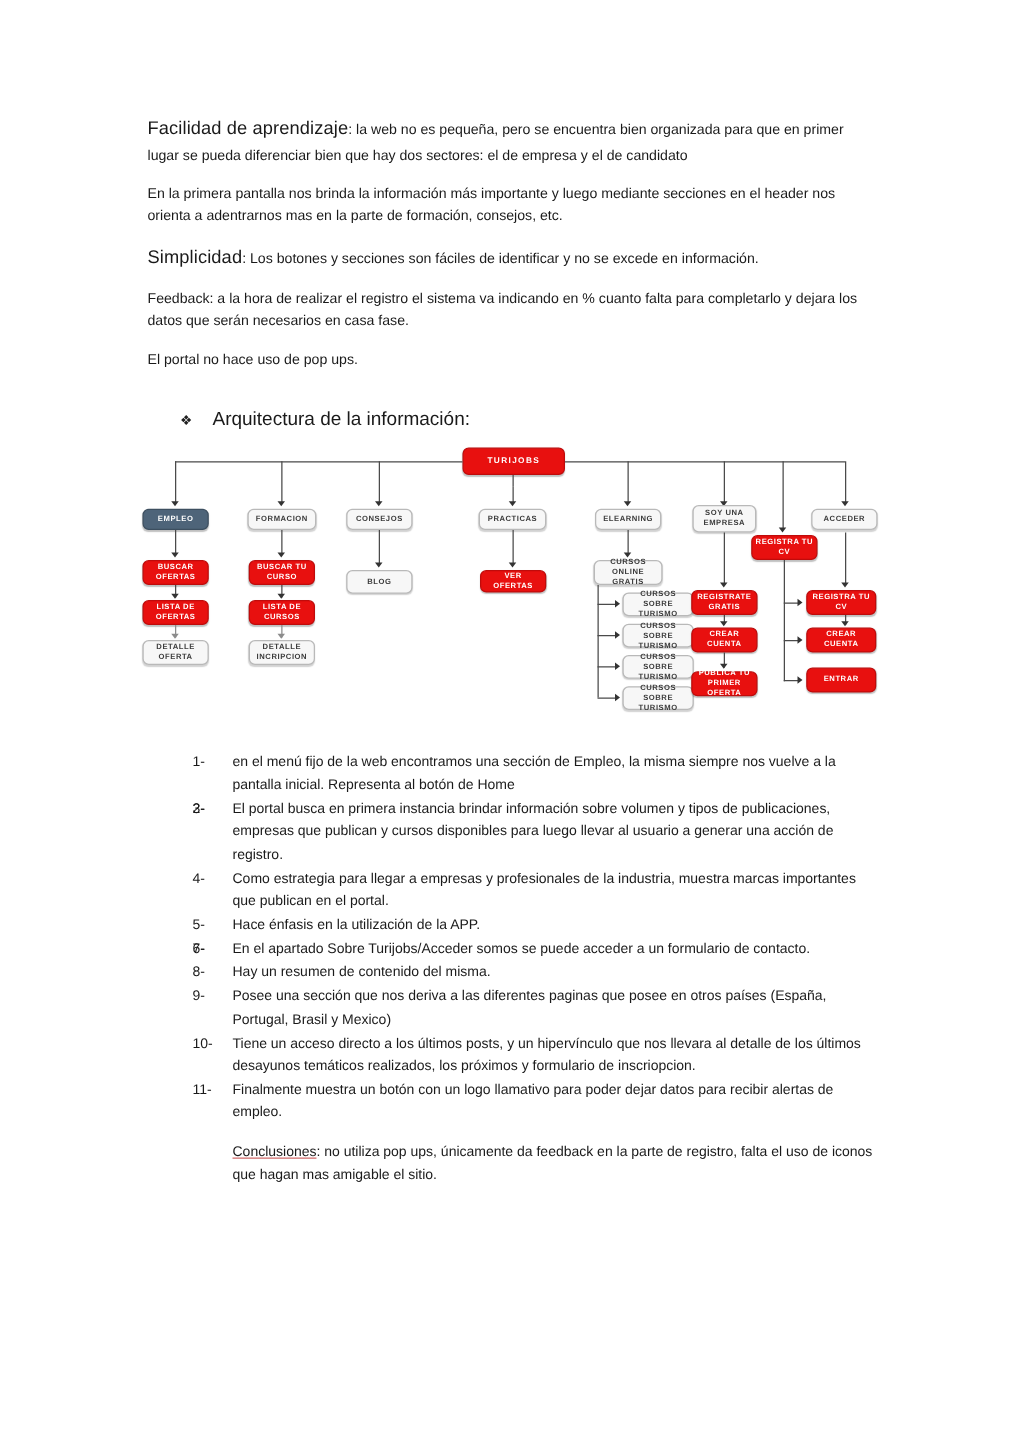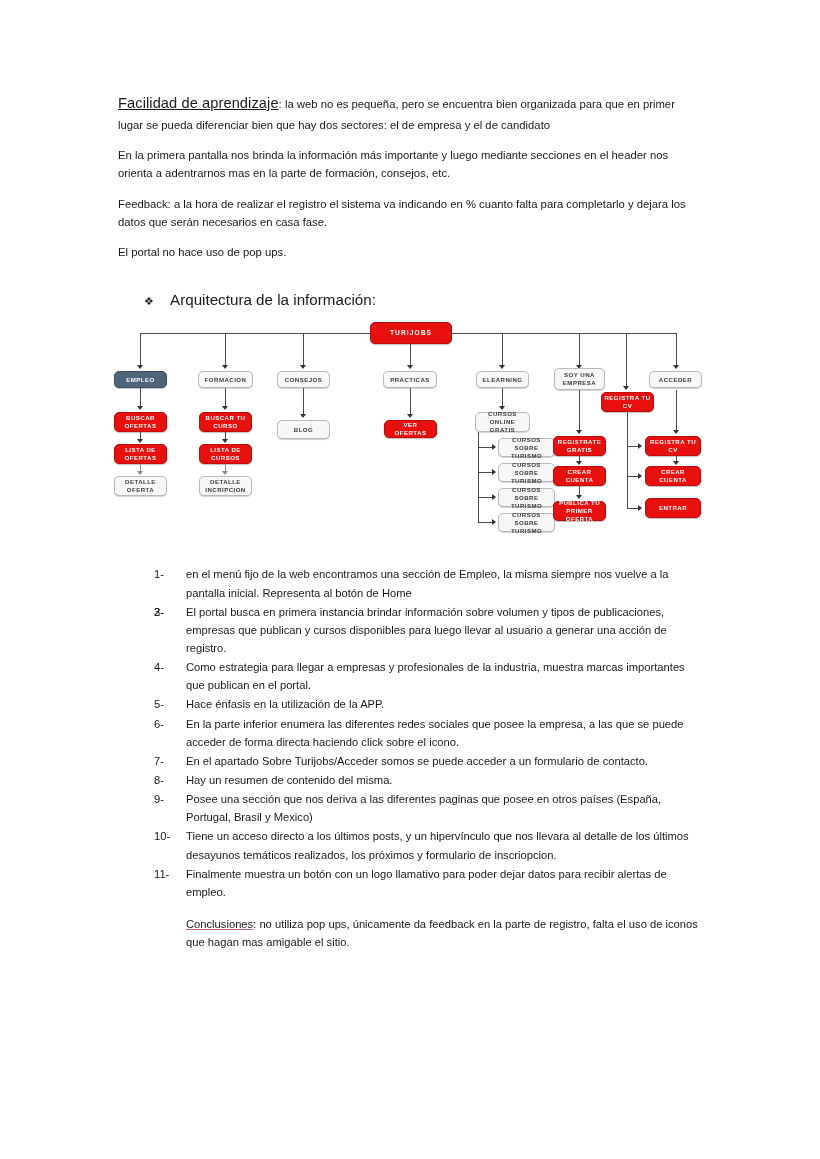--- a/index.html
+++ b/index.html
@@ -27,21 +27,20 @@
 
   
   .para {
     font-size: 11.3px;
     line-height: 1.62;
     margin: 0 0 12px 0;
     text-align: left;
   }
   .para .lead {
     font-size: 14.6px;
-    text-decoration: underline;
     letter-spacing: 0.1px;
   }
 
   
   .arch-heading {
     display: flex;
     align-items: baseline;
     margin: 30px 0 0 26px;
   }
   .arch-bullet {
@@ -168,20 +167,23 @@
   <div class="content">
 
     <p class="para">
       <span class="lead">Facilidad de aprendizaje</span><span>: la web no es pequeña, pero se encuentra bien organizada para que en primer lugar se pueda diferenciar bien que hay dos sectores: el de empresa y el de candidato</span>
     </p>
 
     <p class="para">
       <span>En la primera pantalla nos brinda la información más importante y luego mediante secciones en el header nos orienta a adentrarnos mas en la parte de formación, consejos, etc.</span>
     </p>
 
+    <p class="para">
+      <span class="lead">Simplicidad</span><span>: Los botones y secciones son fáciles de identificar y no se excede en información.</span>
+    </p>
 
     <p class="para">
       <span>Feedback: a la hora de realizar el registro el sistema va indicando en % cuanto falta para completarlo y dejara los datos que serán necesarios en casa fase.</span>
     </p>
 
     <p class="para">
       <span>El portal no hace uso de pop ups.</span>
     </p>
 
     <div class="arch-heading">
@@ -320,21 +322,21 @@
 
     </div>
 
 
     <ol class="analysis">
       <li><span class="num">1-</span><span>en el menú fijo de la web encontramos una sección de Empleo, la misma siempre nos vuelve a la pantalla inicial. Representa al botón de Home</span></li>
       <li><span class="num">2-</span></li>
       <li><span class="num">3-</span><span>El portal busca en primera instancia brindar información sobre volumen y tipos de publicaciones, empresas que publican y cursos disponibles para luego llevar al usuario a generar una acción de registro.</span></li>
       <li><span class="num">4-</span><span>Como estrategia para llegar a empresas y profesionales de la industria, muestra marcas importantes que publican en el portal.</span></li>
       <li><span class="num">5-</span><span>Hace énfasis en la utilización de la APP.</span></li>
-      <li><span class="num">6-</span><span>En la parte inferior enumera las diferentes redes sociales que posee la empresa, a las que se puede acceder de forma directa haciendo click sobre el icono.</span></li>
+      <li><span class="num">6-</span></li>
       <li><span class="num">7-</span><span>En el apartado Sobre Turijobs/Acceder somos se puede acceder a un formulario de contacto.</span></li>
       <li><span class="num">8-</span><span>Hay un resumen de contenido del misma.</span></li>
       <li><span class="num">9-</span><span>Posee una sección que nos deriva a las diferentes paginas que posee en otros países (España, Portugal, Brasil y Mexico)</span></li>
       <li><span class="num">10-</span><span>Tiene un acceso directo a los últimos posts, y un hipervínculo que nos llevara al detalle de los últimos desayunos temáticos realizados, los próximos y formulario de inscriopcion.</span></li>
       <li><span class="num">11-</span><span>Finalmente muestra un botón con un logo llamativo para poder dejar datos para recibir alertas de empleo.</span></li>
     </ol>
 
     <div class="concl">
       <span class="kw">Conclusiones</span><span>: no utiliza pop ups, únicamente da feedback en la parte de registro, falta el uso de iconos que hagan mas amigable el sitio.</span><br>
     </div>

